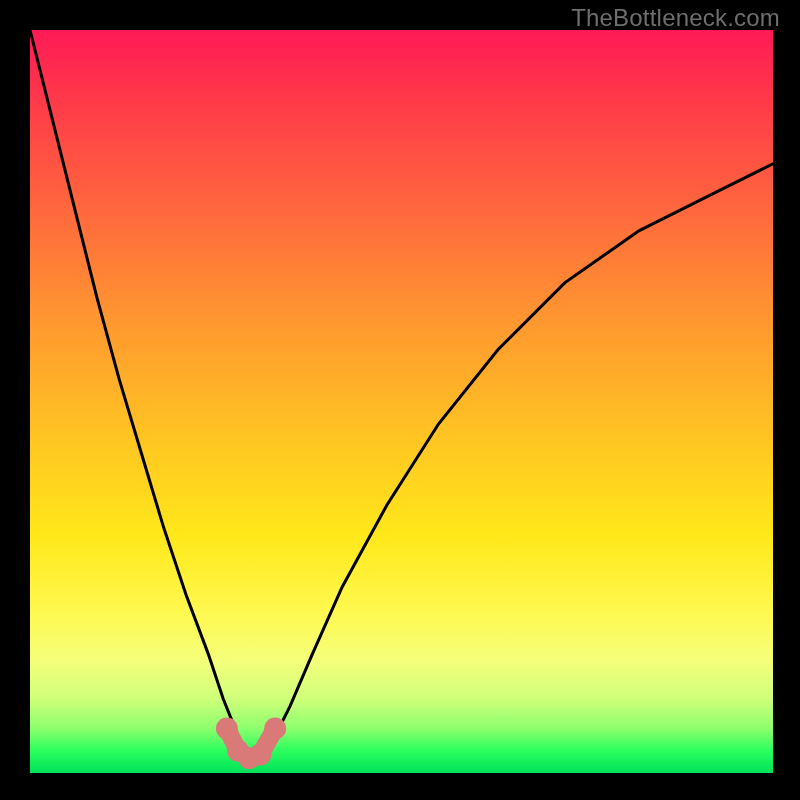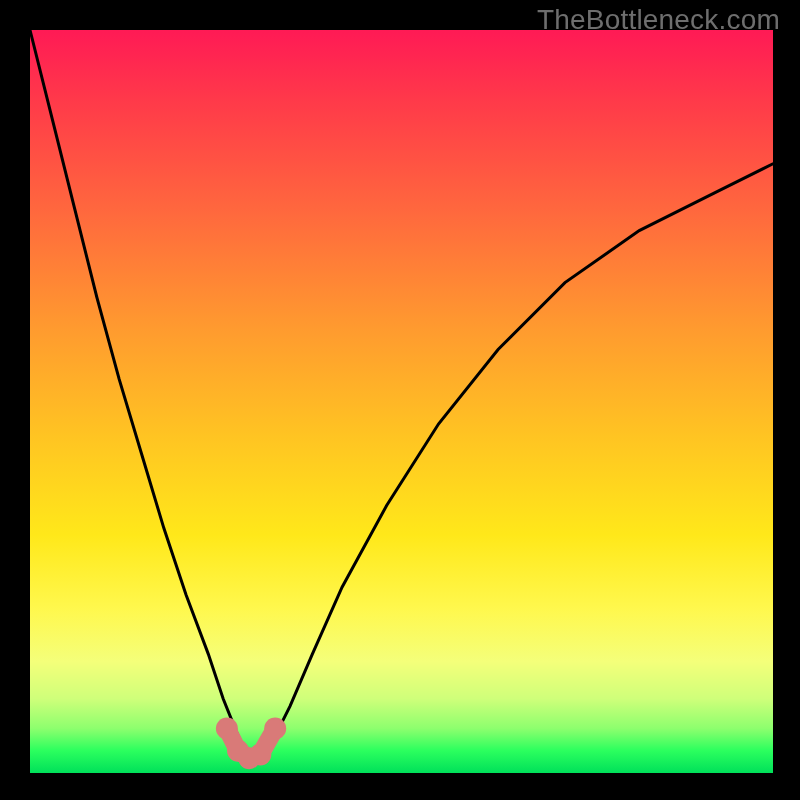--- a/index.html
+++ b/index.html
@@ -31,21 +31,21 @@
       #8dff6e 94%,
       #2bff5e 97%,
       #00e05a 100%
     );
   }
   .watermark {
     position: absolute;
     top: 4px;
     right: 20px;
     color: #6e6e6e;
-    font-size: 28px;
+    font-size: 24px;
     font-weight: 500;
     letter-spacing: 0.2px;
     user-select: none;
   }
   svg.curves {
     position: absolute;
     left: 0;
     top: 0;
   }
 </style>

